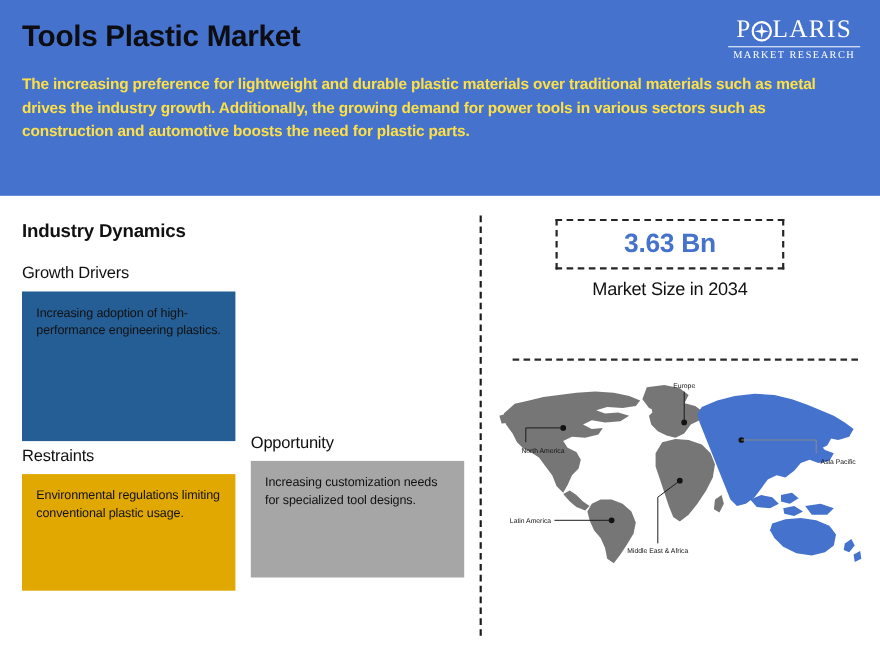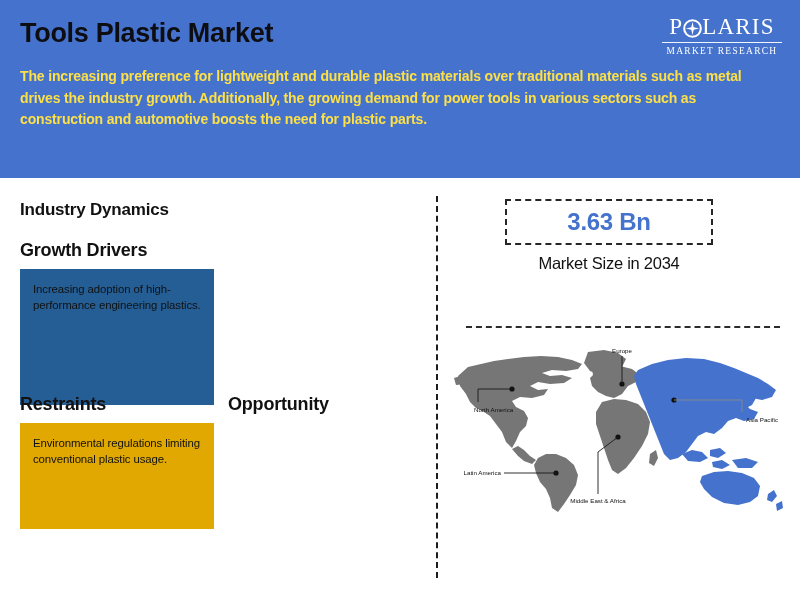--- a/index.html
+++ b/index.html
@@ -55,31 +55,31 @@
   }
 
   
   #left-panel { position:absolute; left:0; top:178px; width:436px; height:422px; }
   #industry-dynamics-title {
     position:absolute; left:20px; top:22px;
     font-size:17px; font-weight:700; color:#111111; letter-spacing:-0.2px;
   }
   .quad { position:absolute; width:194px; }
   .quad-label {
-    font-size:18px; font-weight:700; color:#111111;
+    font-size:15px; font-weight:400; color:#111111;
     letter-spacing:-0.2px; margin-bottom:8px;
   }
   .quad-card {
     padding:13px 12px 12px 13px;
     font-size:11.4px; line-height:15.5px; color:#111111;
     letter-spacing:-0.1px;
   }
   #quad-growth  { left:20px;  top:62px;  }
   #quad-future  { left:228px; top:62px;  }
-  #quad-restr   { left:20px;  top:216px; }
+  #quad-restr   { left:20px;  top:228px; }
   #quad-opp     { left:228px; top:216px; }
   #quad-growth .quad-card { height:136px; }
   #quad-future .quad-card { height:112px; }
   #quad-restr  .quad-card { height:106px; }
   #quad-opp    .quad-card { height:106px; }
 
   
   #right-panel { position:absolute; left:436px; top:178px; width:364px; height:422px; }
   #market-size-box {
     position:absolute; left:69px; top:21px; width:208px; height:46px;
@@ -138,20 +138,21 @@
   </div>
 
 
   <div class="quad" id="quad-restr">
     <div class="quad-label">Restraints</div>
     <div class="quad-card" style="background: rgb(224, 168, 0);">Environmental regulations limiting conventional plastic usage.</div>
   </div>
 
   <div class="quad" id="quad-opp">
     <div class="quad-label">Opportunity</div>
+    <div class="quad-card" style="background: rgb(166, 166, 166);">Increasing customization needs for specialized tool designs.</div>
   </div>
 </div>
 
 <div id="right-panel">
 
   <div id="market-size-box">
     <span id="market-size-value" style="color: rgb(68, 114, 204);">3.63 Bn</span>
   </div>
   <div id="market-size-caption">Market Size in 2034</div>
 

